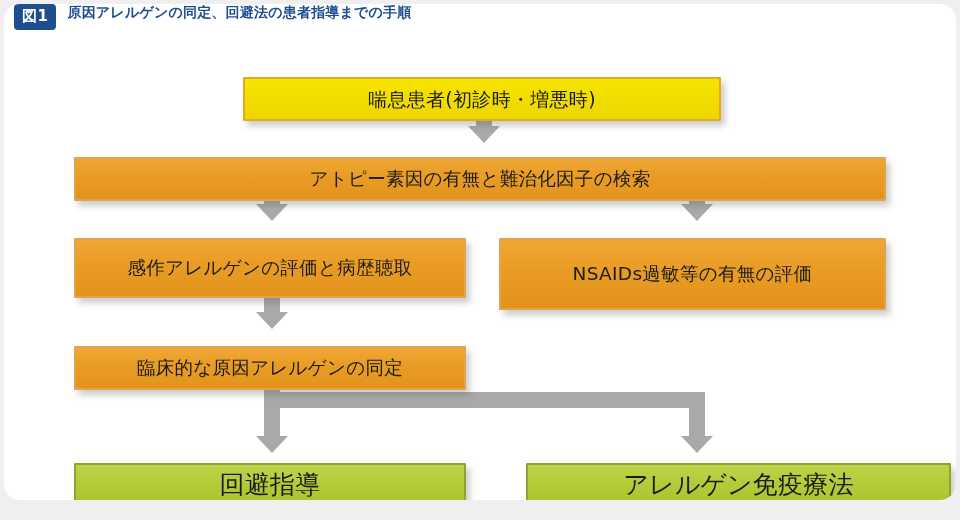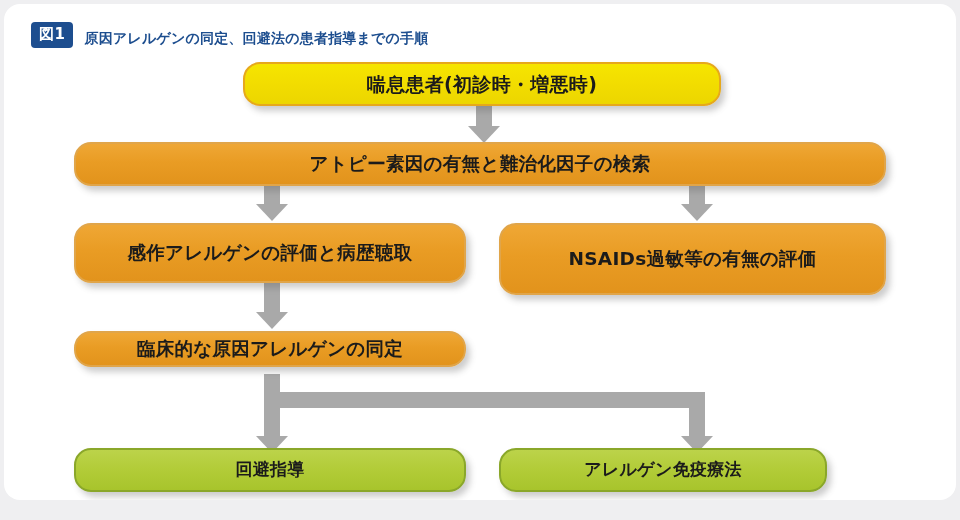--- a/index.html
+++ b/index.html
@@ -33,22 +33,22 @@
   }
 
   
   .header {
     position: absolute;
     left: 0;
     top: 0;
     width: 952px;
     height: 44px;
     display: flex;
-    align-items: flex-end;
-    padding-left: 27px;
+    align-items: flex-start;
+    padding-left: 10px;
     box-sizing: border-box;
   }
   .fig-badge {
     flex: 0 0 auto;
     background: #1d4e8f;
     color: #ffffff;
     border-radius: 4px;
     font-size: 15px;
     font-weight: bold;
     line-height: 1;
@@ -73,26 +73,27 @@
     width: 952px;
     height: 496px;
   }
   .node {
     position: absolute;
     box-sizing: border-box;
     display: flex;
     align-items: center;
     justify-content: center;
     text-align: center;
-    border-radius: 17px;
-    font-weight: bold;
+    border-radius: 1px;
+    font-weight: normal;
     color: #1b1b1b;
     letter-spacing: 0.3px;
     line-height: 1.28;
     z-index: 3;
+    margin-top: 15px;
   }
   .node .lines {
     width: 100%;
   }
   .node .line {
     display: block;
   }
 
   .node-yellow {
     background: linear-gradient(180deg, #f6e500 0%, #f2dd00 48%, #ecd600 100%);
@@ -103,21 +104,21 @@
   .node-orange {
     background: linear-gradient(180deg, #efa735 0%, #e99c24 45%, #e2931c 100%);
     border: 2.5px solid #e0a54a;
     box-shadow: 4px 5px 6px rgba(90,90,90,0.30);
     font-size: 18.5px;
   }
   .node-green {
     background: linear-gradient(180deg, #bcd34a 0%, #b2cc38 48%, #a8c42c 100%);
     border: 2.5px solid #8aa72a;
     box-shadow: 4px 5px 6px rgba(90,90,90,0.30);
-    font-size: 17px;
+    font-size: 25px;
   }
   .shaft {
     position: absolute;
     background: #a9a9a9;
     z-index: 1;
   }
   .arrowhead {
     position: absolute;
     width: 0;
     height: 0;
@@ -189,33 +190,33 @@
           <span class="line">感作アレルゲンの評価と病歴聴取</span>
         </span>
       </div>
 
       <div class="node node-orange" style="left:495px; top:219px; width:387px; height:72px;">
         <span class="lines">
           <span class="line">NSAIDs過敏等の有無の評価</span>
         </span>
       </div>
 
-      <div class="node node-orange" style="left:70px; top:327px; width:392px; height:36px;">
+      <div class="node node-orange" style="left:70px; top:327px; width:392px; height:44px;">
         <span class="lines">
           <span class="line">臨床的な原因アレルゲンの同定</span>
         </span>
       </div>
 
       <div class="node node-green" style="left:70px; top:444px; width:392px; height:44px;">
         <span class="lines">
           <span class="line">回避指導</span>
         </span>
       </div>
 
-      <div class="node node-green" style="left:495px; top:444px; width:328px; height:44px;">
+      <div class="node node-green" style="left:522px; top:444px; width:425px; height:44px;">
         <span class="lines">
           <span class="line">アレルゲン免疫療法</span>
         </span>
       </div>
 
     </div>
   </div>
 
   <div class="bottom-strip"></div>
 </div>

